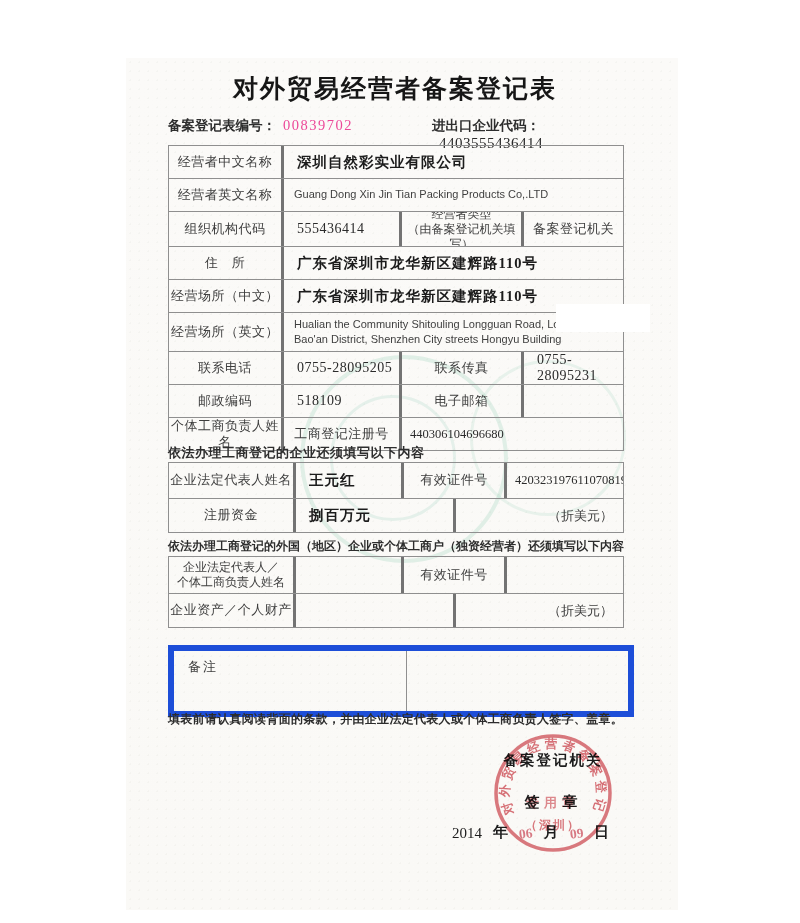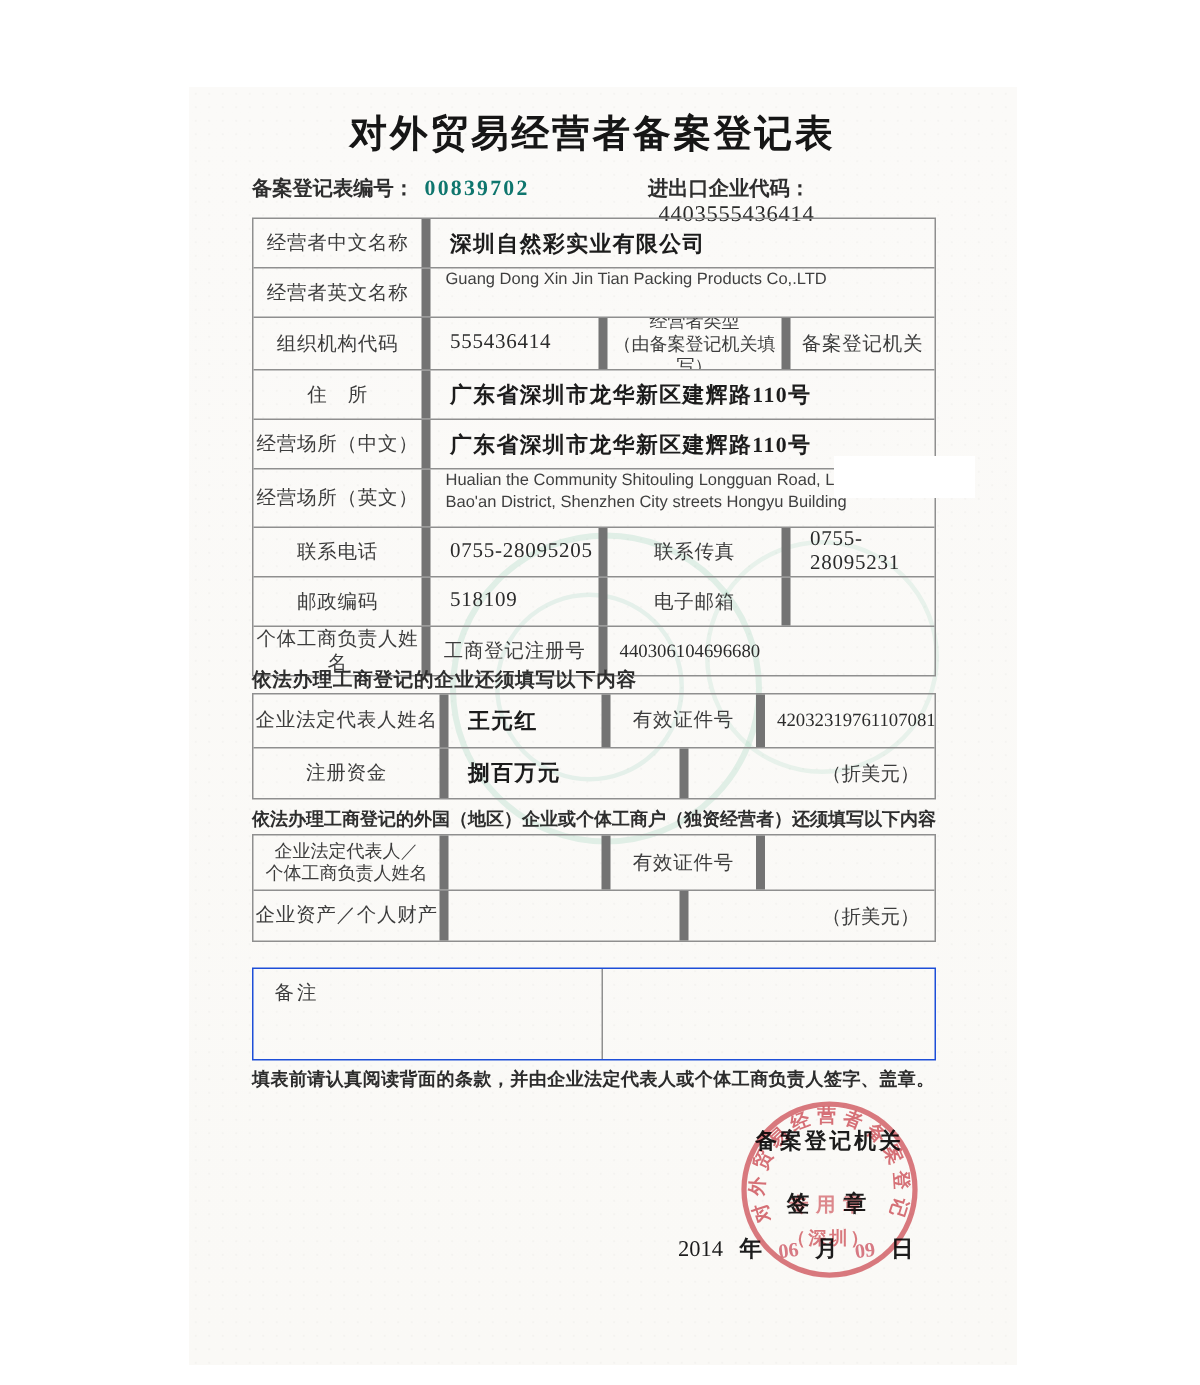--- a/index.html
+++ b/index.html
@@ -16,54 +16,54 @@
   .wm2{left:330px;top:395px;width:120px;height:120px;border:3px solid rgba(120,195,165,0.16);}
   .wm3{left:470px;top:360px;width:150px;height:150px;border:3px solid rgba(120,195,165,0.14);}
   .redaction{position:absolute;left:556px;top:304px;width:94px;height:28px;background:#ffffff;}
 
   .title{position:absolute;left:168px;top:72px;width:454px;text-align:center;
          font-size:25px;font-weight:700;letter-spacing:2px;color:#161616;}
 
   .hdr{position:absolute;left:168px;top:117px;width:454px;height:20px;font-size:13.5px;}
   .hdr .lab{font-weight:700;color:#2e2e2e;}
   .formno{position:absolute;left:0;top:0;}
-  .formno .num{color:#0f766e;font-size:14.5px;letter-spacing:1.5px;margin-left:7px;font-weight:bold;}
+  .formno .num{color:#ec4899;font-size:14.5px;letter-spacing:1.5px;margin-left:7px;}
   .entcode{position:absolute;left:264px;top:0;}
   .entcode .num{font-family:"Liberation Serif",serif;font-size:15px;color:#2a2a2a;
                 letter-spacing:0.5px;margin-left:7px;}
 
   .tbl{position:absolute;left:168px;width:454px;border:1px solid #8f8f8f;background:transparent;}
   .t-row{display:grid;border-top:1px solid #8f8f8f;}
   .t-row:first-child{border-top:none;}
   .cols4a{grid-template-columns:112px 118px 122px 102px;}
   .cols2a{grid-template-columns:112px 342px;}
   .cols4b{grid-template-columns:124px 108px 103px 119px;}
   .cols3b{grid-template-columns:124px 160px 170px;}
-  .cell{display:flex;align-items:center;border-left:6px solid #737373;overflow:hidden;}
+  .cell{display:flex;align-items:center;border-left:3px solid #737373;overflow:hidden;}
   .cell:first-child{border-left:none;}
   .lbl{justify-content:center;text-align:center;font-size:13px;color:#3d3d3d;letter-spacing:0.5px;
        flex-direction:column;line-height:1.25;}
   .lbl .sub{font-size:12px;letter-spacing:0;}
   .val{padding-left:13px;}
   .cn{font-family:"Liberation Serif","DejaVu Serif",serif;font-weight:700;font-size:14.5px;color:#1c1c1c;letter-spacing:1px;}
   .num{font-family:"Liberation Serif","DejaVu Serif",serif;font-size:14px;color:#2b2b2b;letter-spacing:0.5px;}
   .num.tight{font-size:12.5px;letter-spacing:0;padding-left:8px;}
-  .en{font-size:11px;color:#3f3f3f;line-height:1.4;flex-direction:column;align-items:flex-start;justify-content:flex-start;padding-left:10px;}
+  .en{font-size:11px;color:#3f3f3f;line-height:1.4;flex-direction:column;align-items:flex-start;justify-content:center;padding-left:10px;}
   .note{justify-content:flex-end;padding-right:10px;font-size:13px;color:#3d3d3d;}
 
   .tbl1{top:145px;}
   .h32{height:32px;} .h34{height:34px;} .h38{height:38px;} .h35{height:35px;} .h33{height:33px;} .h36{height:36px;}
 
   .sec-h{position:absolute;left:168px;width:470px;font-weight:700;color:#2e2e2e;}
   .sec2-h{top:444px;font-size:13px;letter-spacing:0.5px;font-family:Liberation Serif, serif;}
   .tbl2{top:462px;}
   .sec3-h{top:538px;font-size:12px;letter-spacing:0;}
   .tbl3{top:556px;}
 
-  .remarks{position:absolute;left:168px;top:645px;width:454px;height:60px;border:1px solid #1d4ed8;}
+  .remarks{position:absolute;left:168px;top:645px;width:454px;height:60px;border:6px solid #1d4ed8;}
   .remarks .divider{position:absolute;left:232px;top:0;bottom:0;width:1px;background:#8f8f8f;}
   .remarks .rlabel{position:absolute;left:14px;top:7px;font-size:13px;color:#3d3d3d;letter-spacing:2px;}
 
   .footnote{position:absolute;left:168px;top:711px;width:470px;font-size:12px;font-weight:700;
             color:#2c2c2c;letter-spacing:0.3px;}
 
   .authority{position:absolute;left:478px;top:751px;width:150px;text-align:center;
              font-size:14.5px;font-weight:700;letter-spacing:2px;color:#1c1c1c;}
   .signlbl{position:absolute;left:478px;top:793px;width:150px;text-align:center;
            font-size:15px;font-weight:700;letter-spacing:4px;color:#1c1c1c;}

